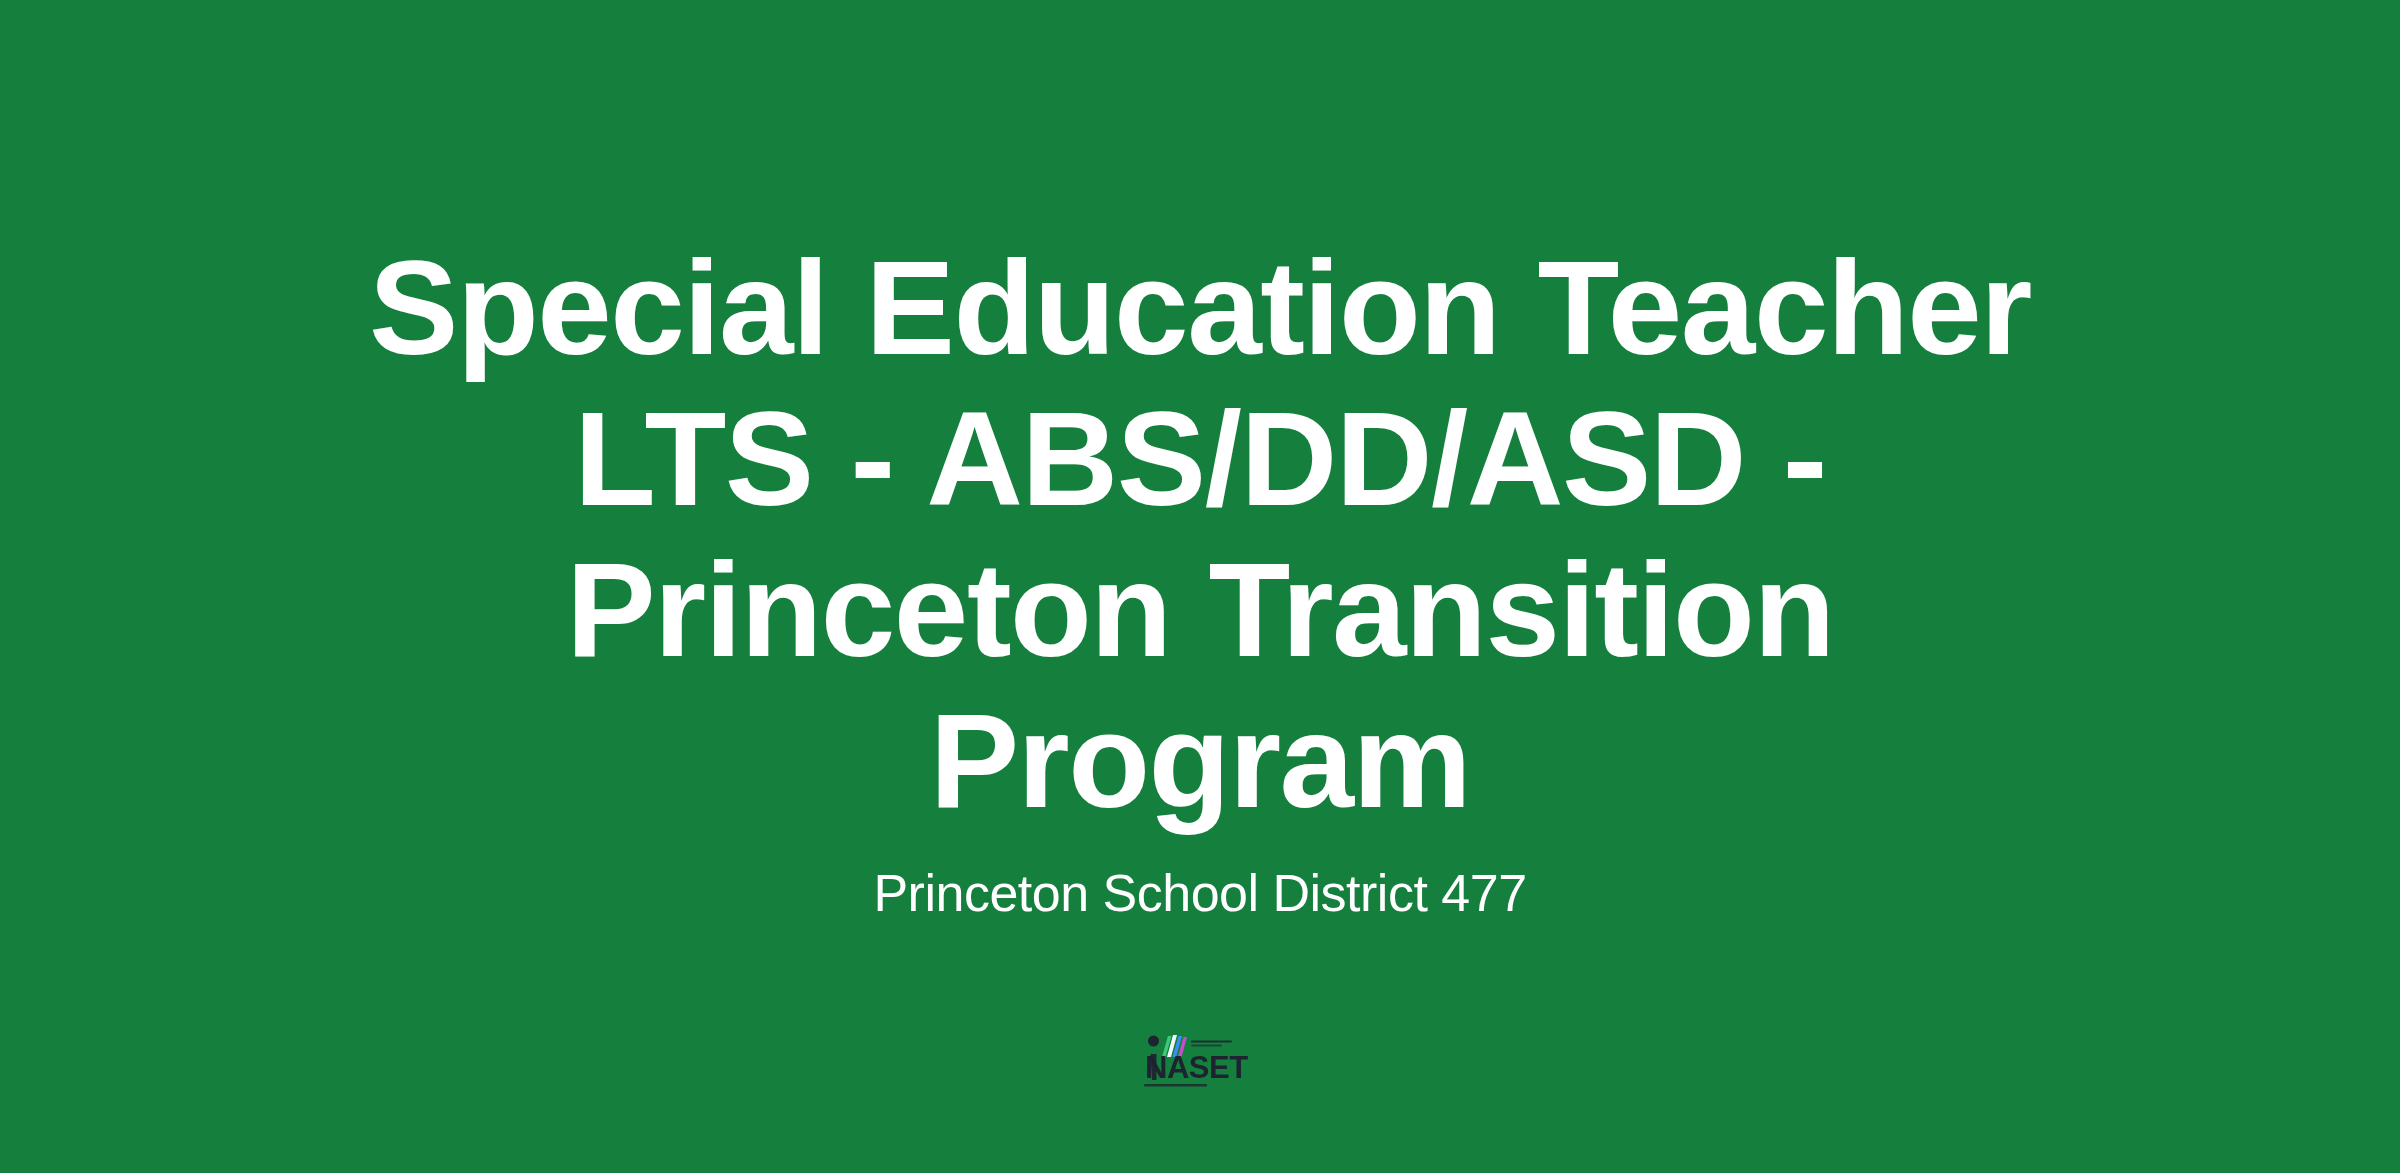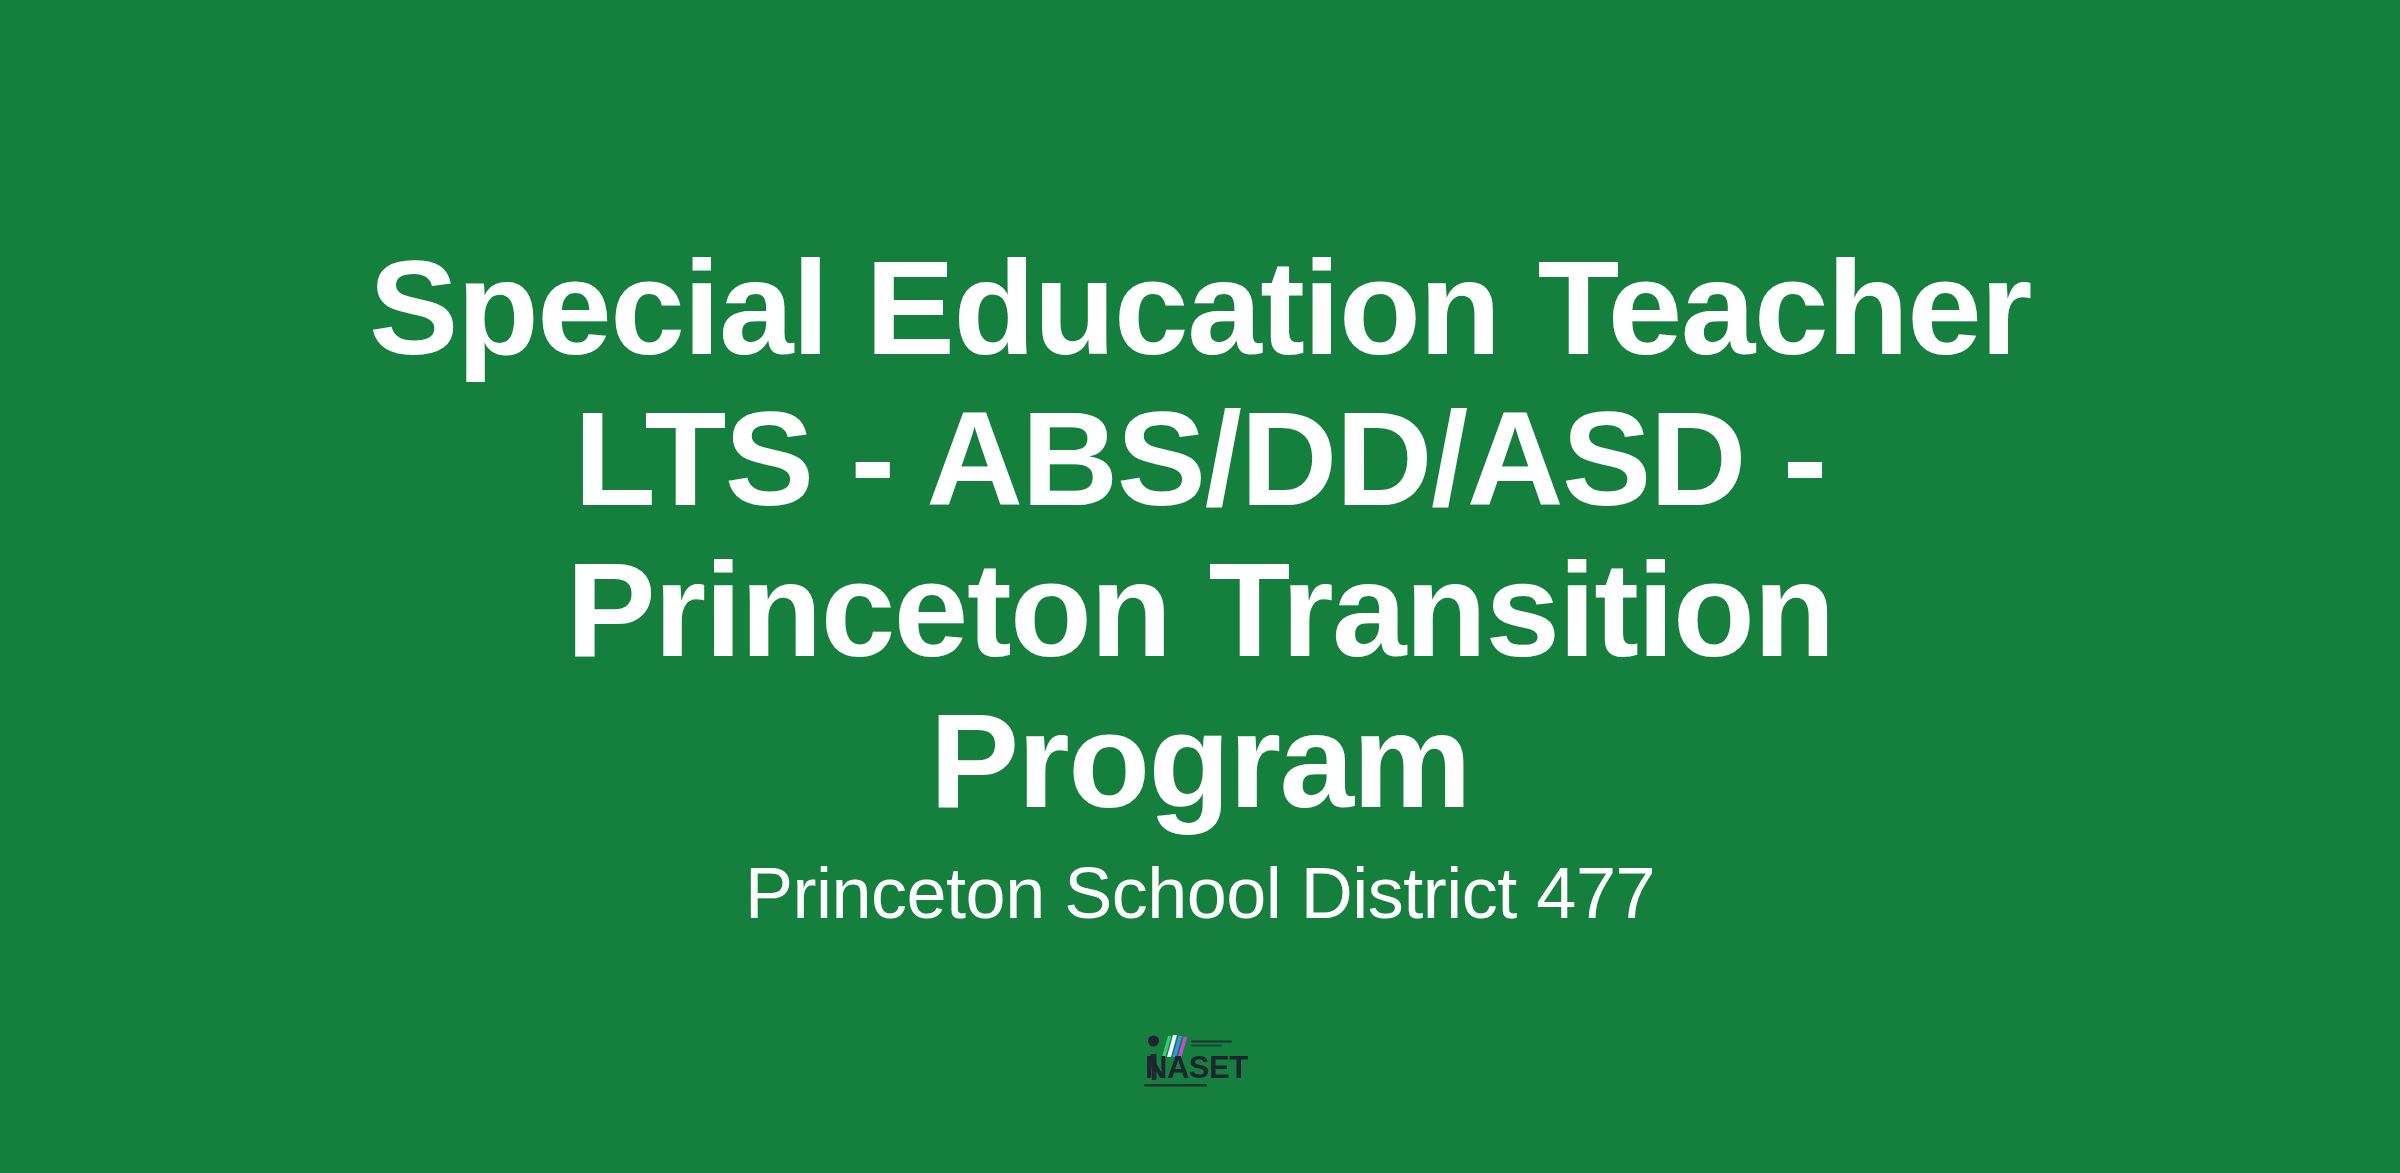--- a/index.html
+++ b/index.html
@@ -49,21 +49,21 @@
     white-space: pre-wrap;
     word-spacing: 2px;
   }
 
   #org-name {
     margin: 0;
     margin-top: 14px;
     color: #ffffff;
     font-family: "Liberation Sans", sans-serif;
     font-weight: 400;
-    font-size: 72px;
+    font-size: 52px;
     line-height: 86px;
     letter-spacing: -0.5px;
   }
 
   
   #logo-wrap {
     position: absolute;
     left: 50%;
     top: 1030px;
     transform: translateX(-50%);

